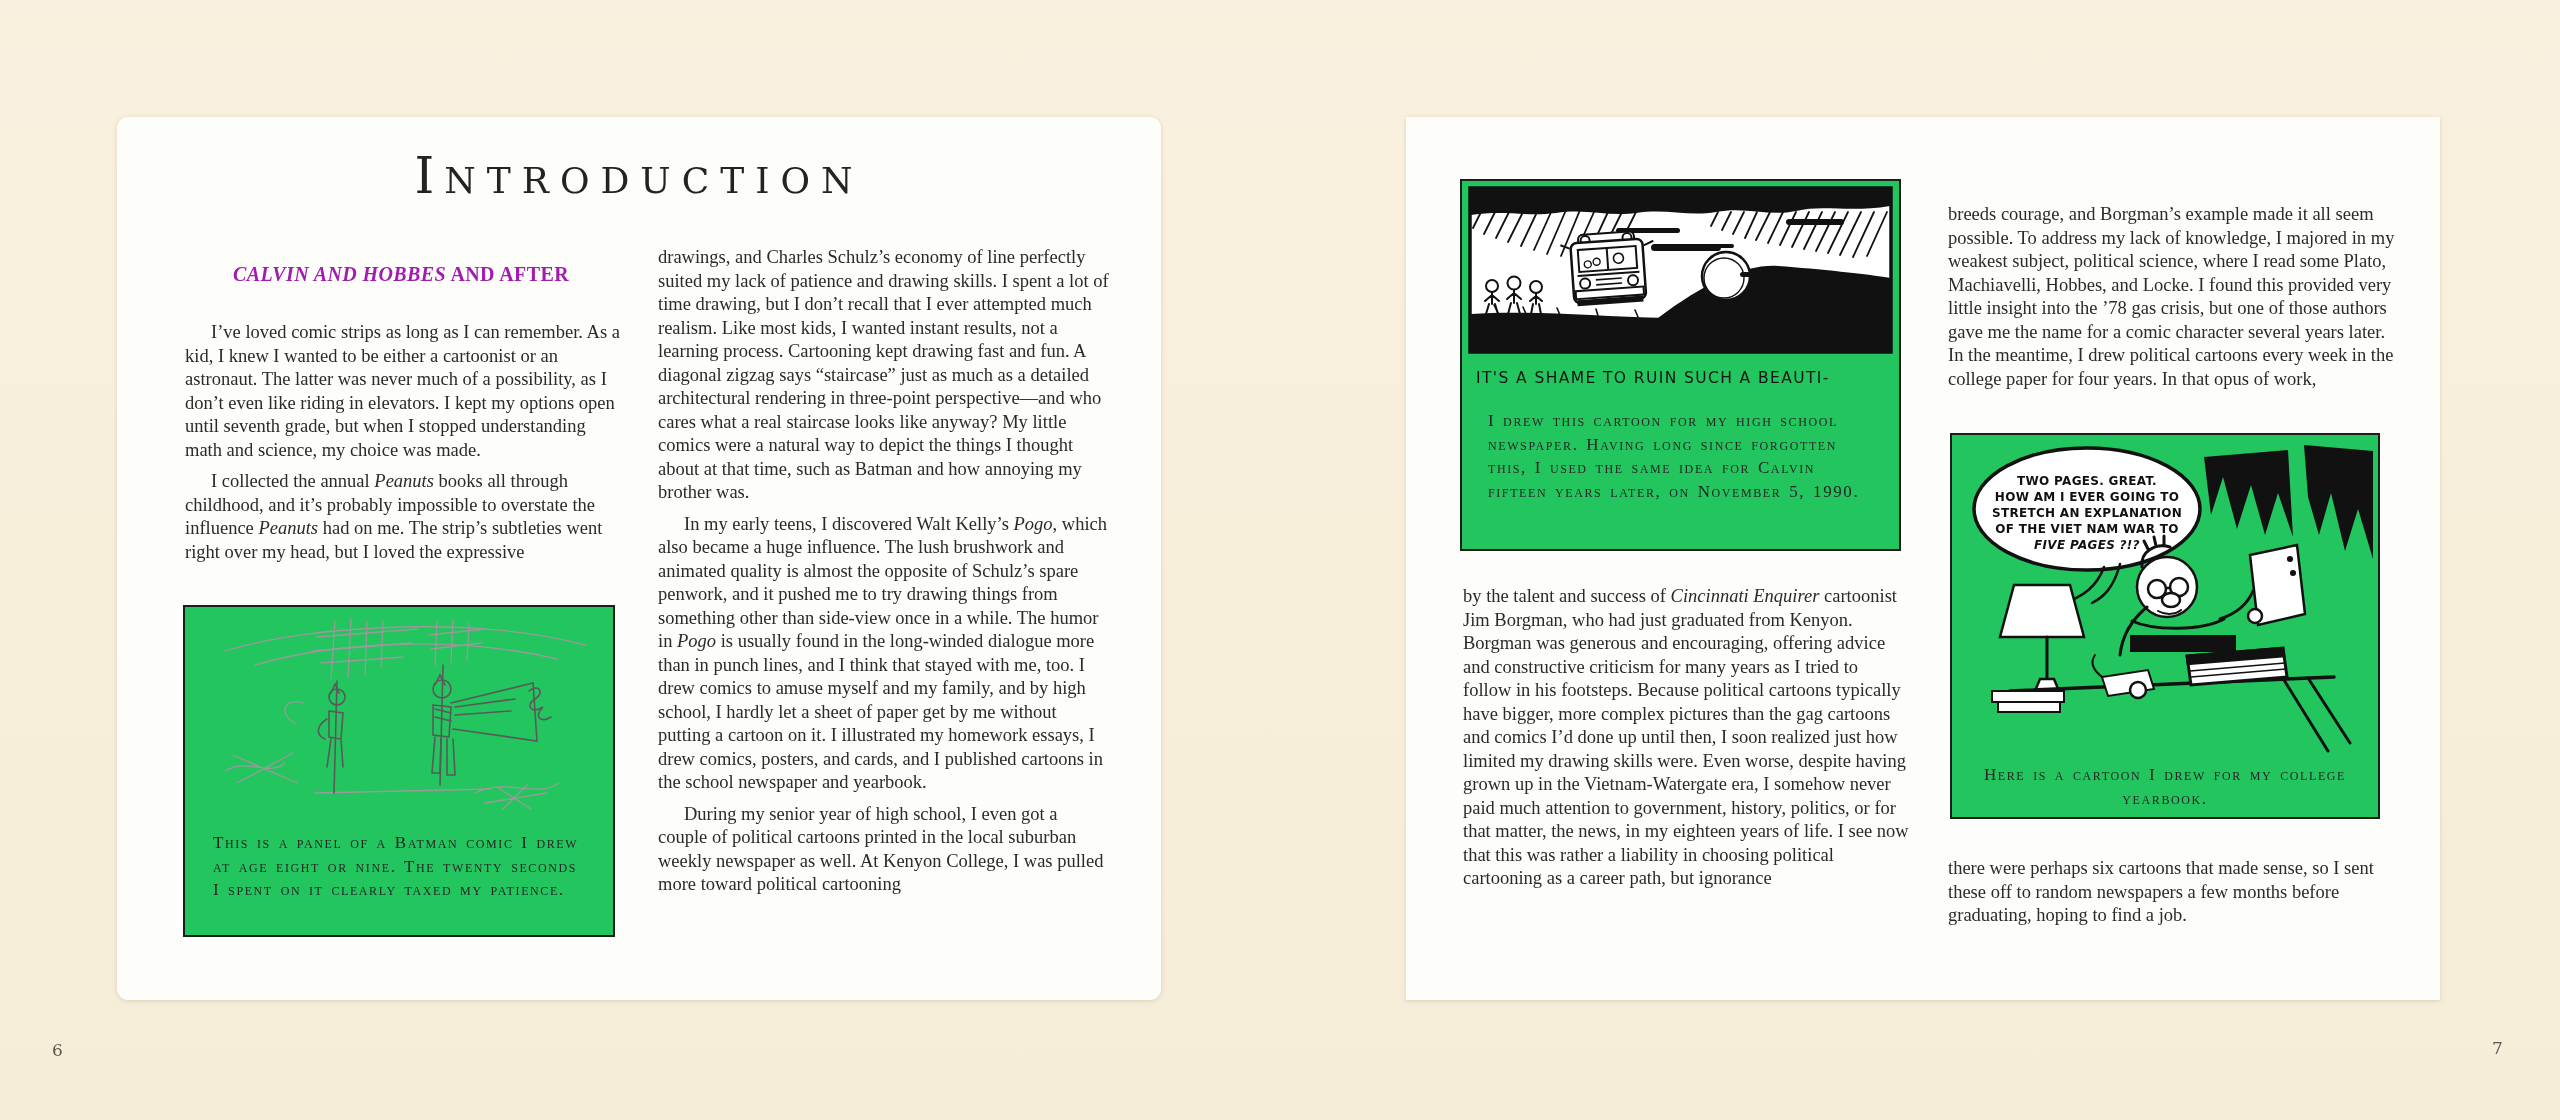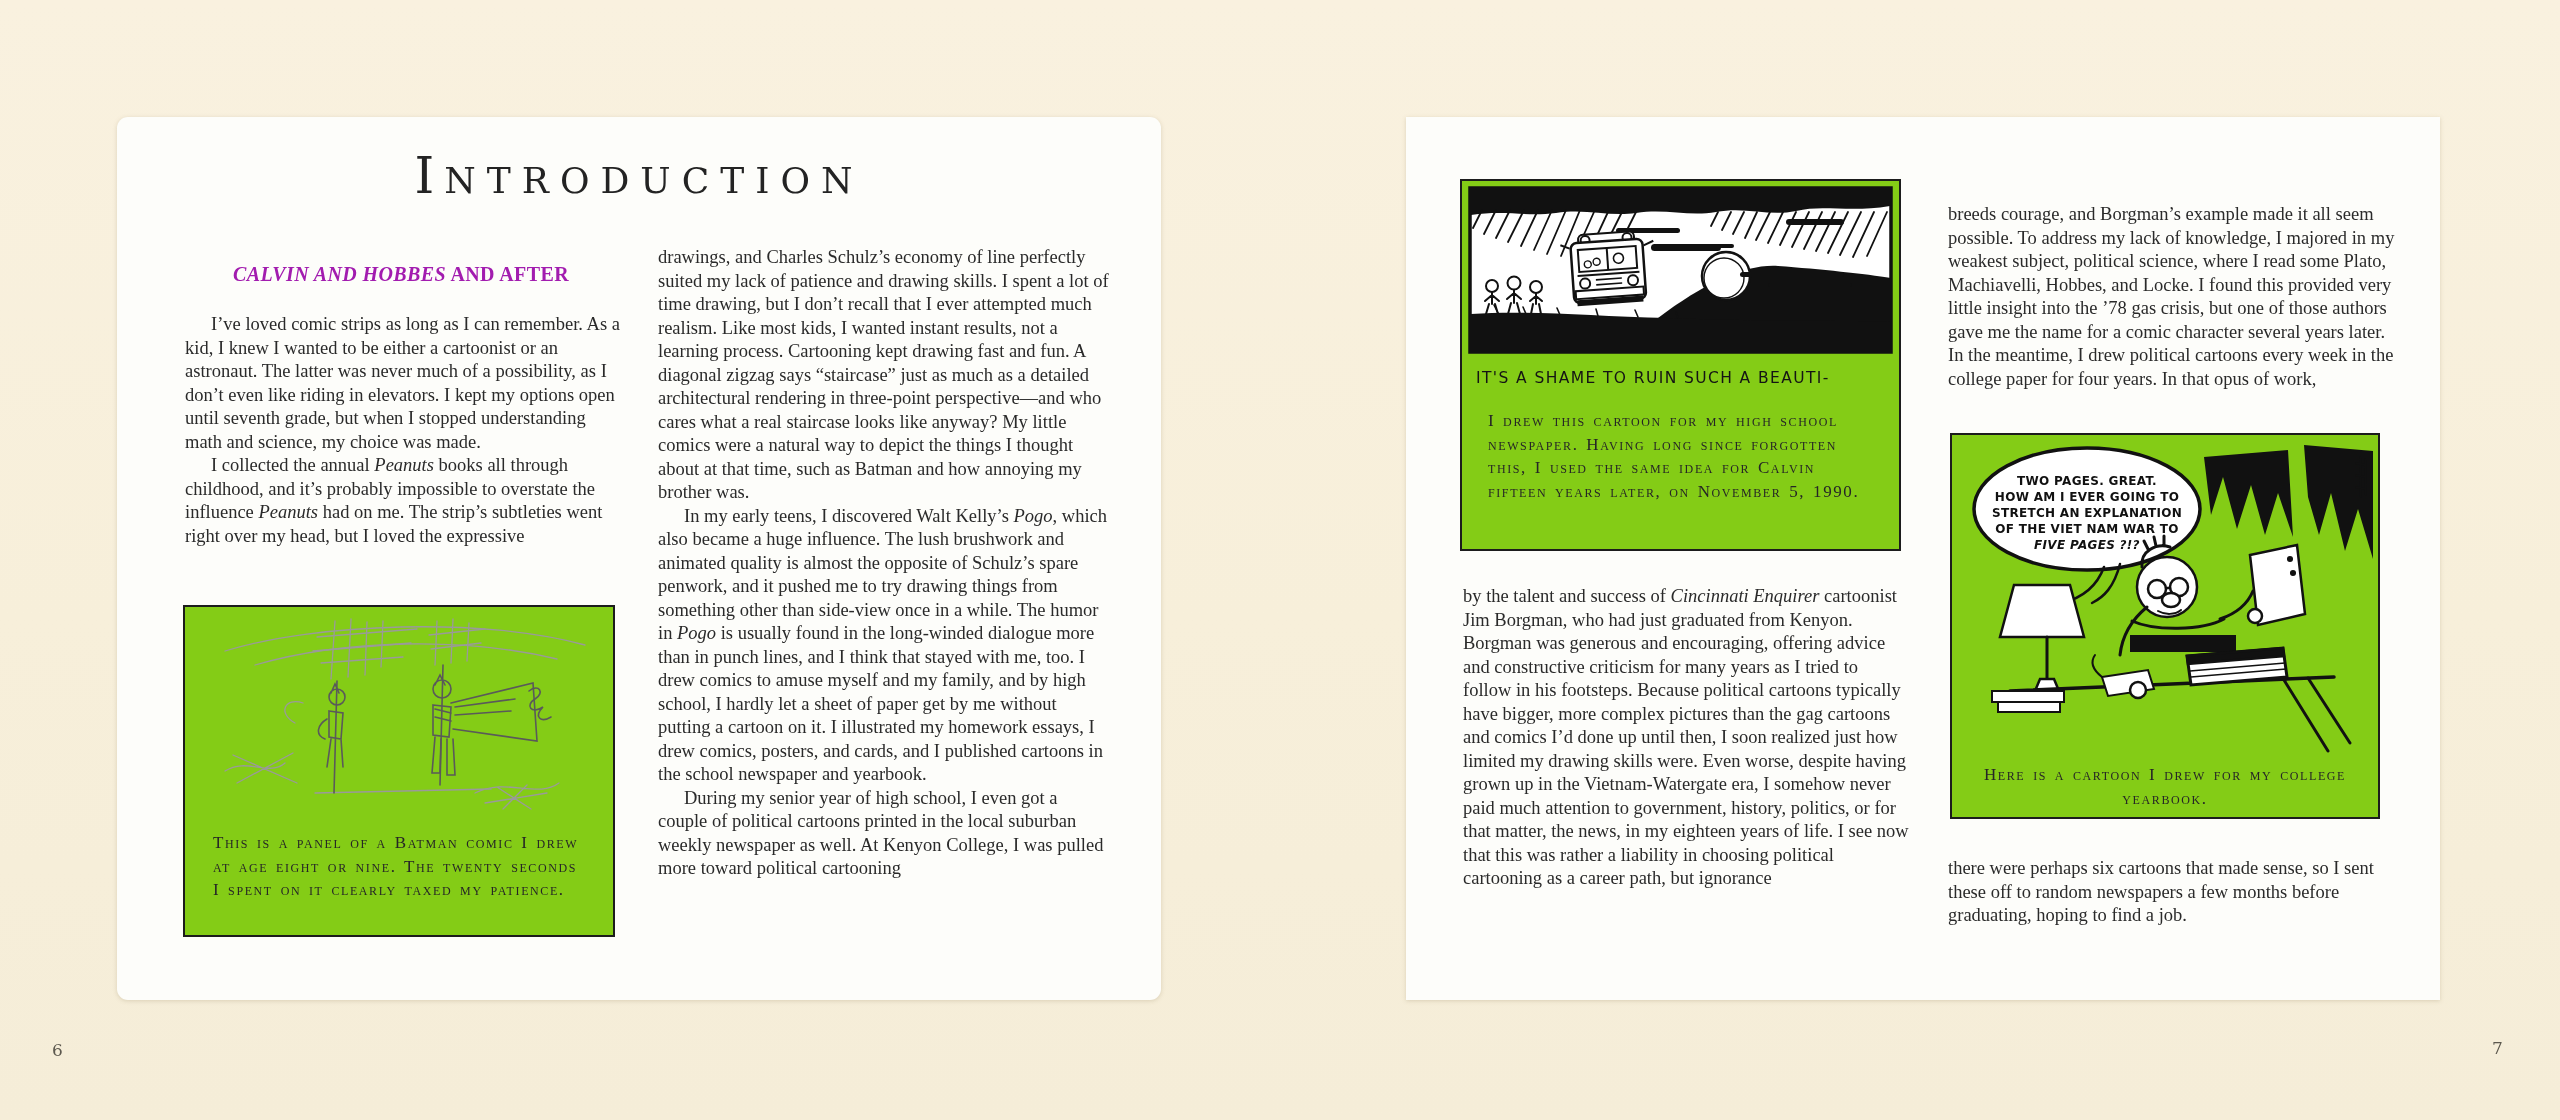--- a/index.html
+++ b/index.html
@@ -15,29 +15,29 @@
     font-family:"DejaVu Serif",serif;font-weight:500;color:#232323;}
   .t-init{font-size:50px;letter-spacing:10px;}
   .t-rest{font-size:36px;letter-spacing:11px;}
 
   .subtitle{position:absolute;left:64px;top:146px;width:440px;text-align:center;
     font-weight:bold;font-size:20px;letter-spacing:.4px;color:#a21caf;}
   .em{font-style:italic;}
 
   .col{position:absolute;font-size:18.5px;line-height:23.5px;text-align:left;}
   .col p{margin:0;}
-  .col p.indent{text-indent:26px;}
+  .col p.indent{text-indent:26px;margin-top:8px;}
 
   .col-l1{left:68px;top:196px;width:436px;}
   .col-l2{left:541px;top:129px;width:452px;}
   .col-r1{left:57px;top:450px;width:447px;margin-top:18px;}
   .col-r2a{left:542px;top:86px;width:450px;}
   .col-r2b{left:542px;top:740px;width:450px;}
 
-  .figbox{position:absolute;box-sizing:border-box;border:2px solid #1c1c1c;background:#84cc16;margin:0;}
+  .figbox{position:absolute;box-sizing:border-box;border:2px solid #1c1c1c;background:#22c55e;margin:0;}
   .batman-box{left:66px;top:488px;width:432px;height:332px;}
   .bus-box{left:54px;top:62px;width:441px;height:372px;}
   .yearbook-box{left:544px;top:316px;width:430px;height:386px;}
   .figbox svg{display:block;}
 
   .smallcaps{font-variant:small-caps;font-size:17px;line-height:23.5px;
     letter-spacing:1.6px;word-spacing:2px;color:#262626;}
   .batman-caption{padding:14px 28px 0 28px;}
   .bus-caption{padding:20px 26px 0 26px;}
   .yearbook-caption{padding:8px 14px 0 14px;text-align:center;}

